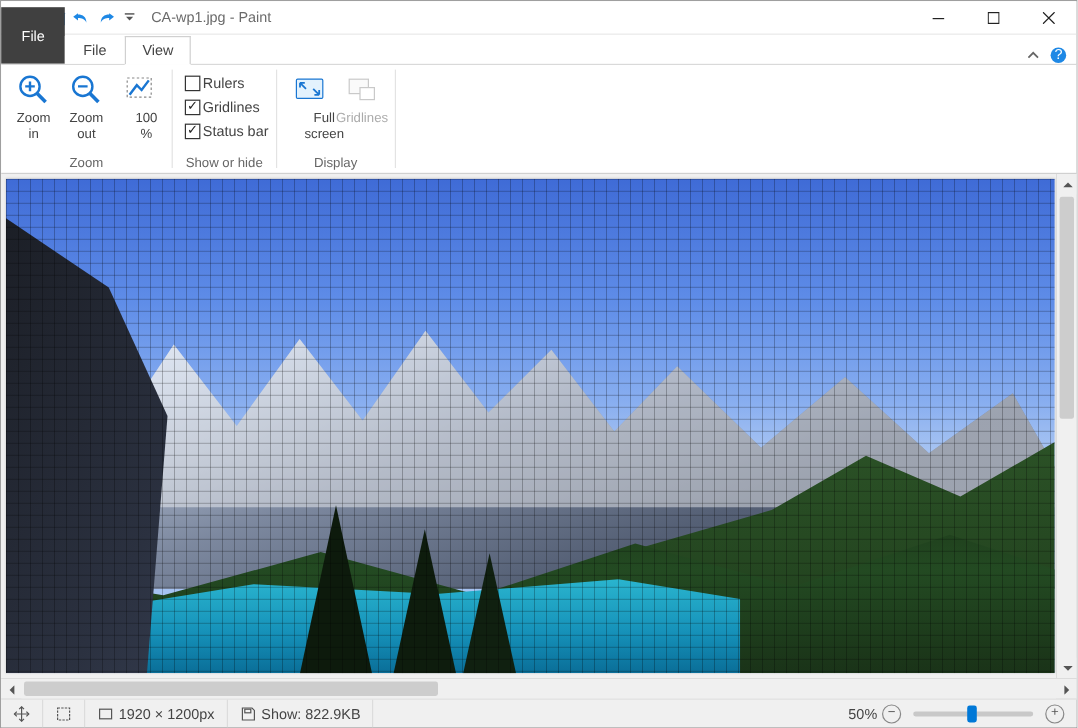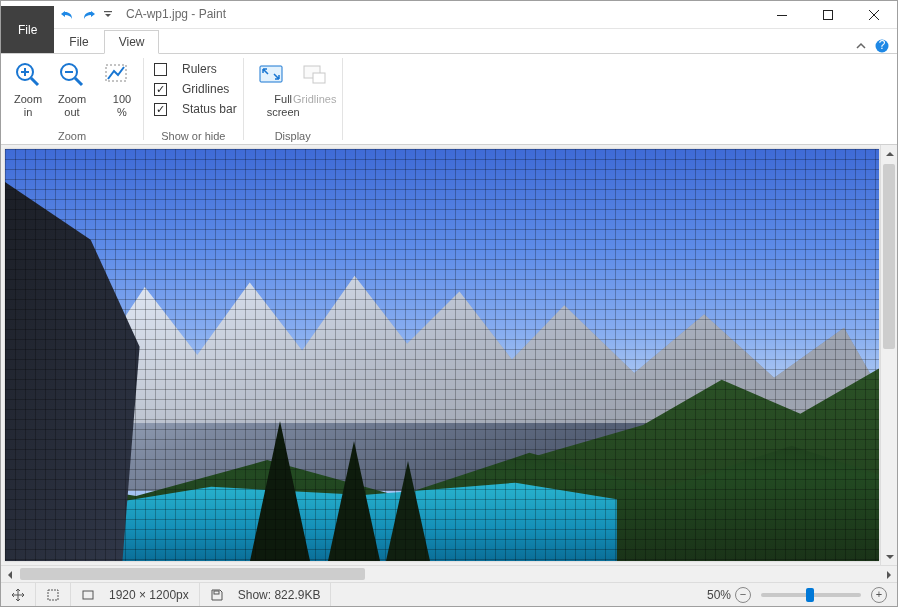--- a/index.html
+++ b/index.html
@@ -28,21 +28,21 @@
 
 .ribbon { height: 92px; display:flex; background:#fff; border-top:1px solid #d0d0d0; border-bottom:1px solid #d0d0d0; }
 .group { display:flex; flex-direction:column; padding:3px 6px 2px 6px; align-items:center; }
 .group-body { flex:1; display:flex; align-items:flex-start; gap:2px; }
 .group-sep { width:1px; background:#e3e3e3; margin:4px 0; }
 .group-label { color:#666; font-size:11px; margin-top:2px; text-align:center;}
 .big-btn { display:flex; flex-direction:column; align-items:center; justify-content:flex-start; width:42px; padding:2px; gap:2px; color:#444; }
 .big-btn .ic { width:32px; height:32px; display:flex; align-items:center; justify-content:center; }
 .big-btn .lbl { text-align:center; line-height:13px; font-size:11px; color:#444; }
 .big-btn.disabled { opacity:0.45; }
-.check-row { display:flex; align-items:center; gap:15px; height:20px; padding-left:4px; color:#444;}
+.check-row { display:flex; align-items:center; gap:2px; height:20px; padding-left:4px; color:#444;}
 .chkbox { width:13px; height:13px; border:1px solid #333; display:flex; align-items:center; justify-content:center; background:#fff;}
 .chkbox.checked::after { content:"✓"; font-size:11px; line-height:11px; color:#222; }
 .show-hide { display:flex; flex-direction:column; gap:0px; padding-top:2px;}
 
 
 .workspace { flex:1; display:flex; flex-direction:column; background:#f0f0f0; min-height:0; }
 .canvas-wrap { flex:1; position:relative; overflow:hidden; background:#f0f0f0; }
 .canvas-inner { position:absolute; top:4px; left:4px; right:18px; bottom:4px; overflow:hidden; box-shadow:0 0 2px rgba(0,0,0,0.2); }
 
 .scene { width:100%; height:100%; position:relative;
@@ -90,21 +90,21 @@
 
 .vscroll { position:absolute; right:0; top:0; bottom:0; width:17px; background:#f0f0f0; border-left:1px solid #dcdcdc; display:flex; flex-direction:column; }
 .hscroll { height:17px; background:#f0f0f0; border-top:1px solid #dcdcdc; display:flex; }
 .sc-btn { width:17px; height:17px; display:flex; align-items:center; justify-content:center; color:#555; background:#f0f0f0;}
 .sc-track { flex:1; background:#f0f0f0; position:relative; }
 .sc-thumb-h { position:absolute; top:2px; bottom:2px; left:2px; width:40%; background:#cdcdcd; border-radius:2px;}
 .sc-thumb-v { position:absolute; left:2px; right:2px; top:2px; height:48%; background:#cdcdcd; border-radius:2px;}
 
 
 .statusbar { height:24px; background:#f0f0f0; border-top:1px solid #dcdcdc; display:flex; align-items:center; }
-.st-cell { display:flex; align-items:center; gap:14px; padding:0 10px; height:100%; color:#444; }
+.st-cell { display:flex; align-items:center; gap:4px; padding:0 10px; height:100%; color:#444; }
 .st-sep { width:1px; height:100%; background:#dcdcdc; }
 .st-spacer { flex:1; }
 .zoom-slider { width:100px; height:4px; background:#c8c8c8; position:relative; border-radius:2px; margin:0 6px;}
 .zoom-thumb { position:absolute; top:-5px; width:8px; height:14px; background:#0078d7; border-radius:2px; }
 .round-btn { width:16px; height:16px; border:1px solid #888; border-radius:50%; display:flex; align-items:center; justify-content:center; color:#555; font-size:11px; line-height:1;}
 svg { display:block; }
 </style>
 </head>
 <body>
 

